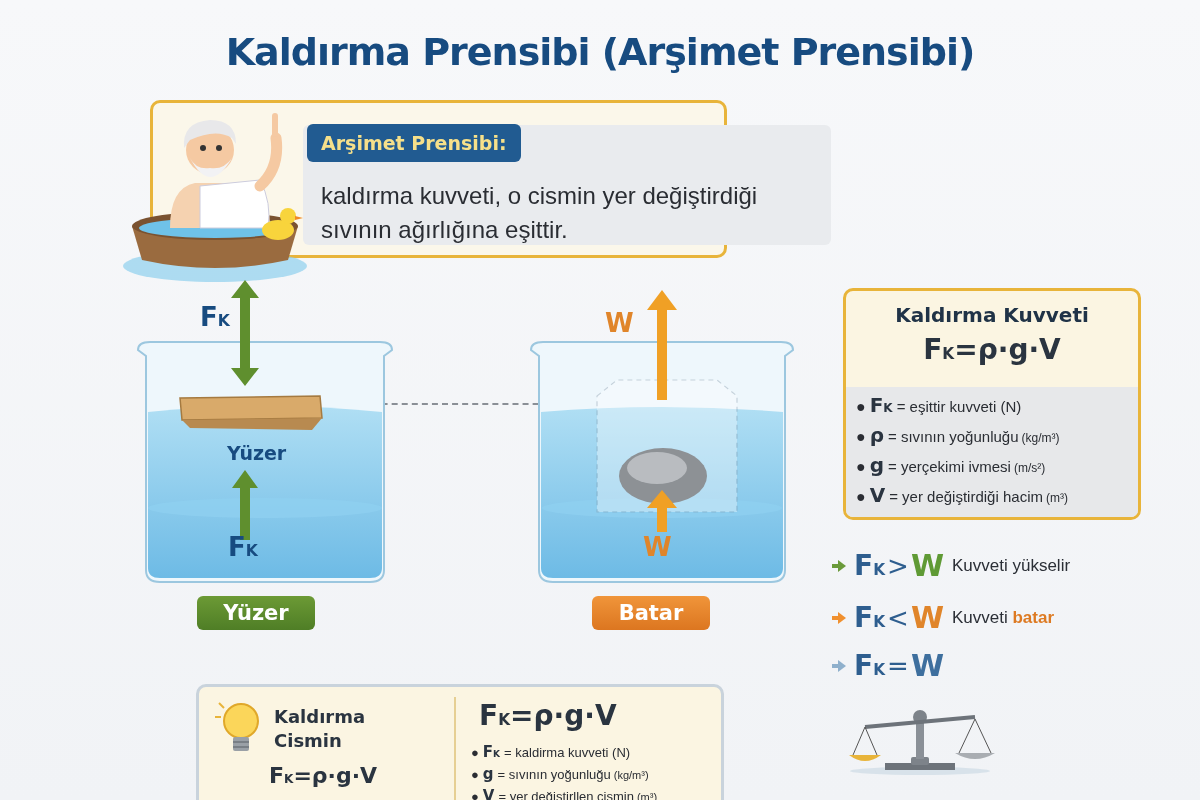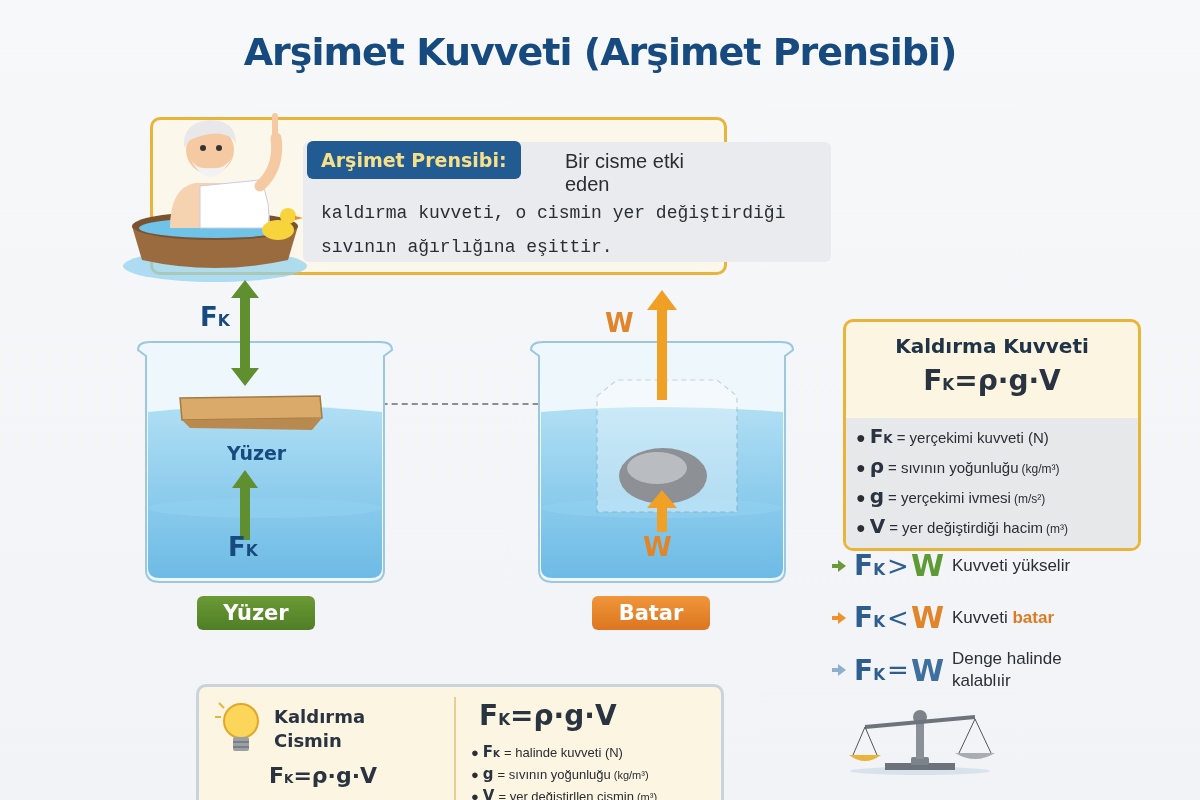--- a/index.html
+++ b/index.html
@@ -15,37 +15,36 @@
     text-align: center;
     font-family: "DejaVu Sans", sans-serif;
     font-weight: bold; font-size: 38px;
     color: #174b80; letter-spacing: -1px;
   }
   
   .principle {
     position: absolute; left: 150px; top: 100px; width: 577px; height: 158px;
     border: 3px solid #e8b43a; border-radius: 10px;
     background: #fbf7ea;
-    margin-top: 17px;
   }
   .principle-inner {
     position: absolute; left: 150px; top: 22px; width: 528px; height: 120px;
     background: #e9ebee; border-radius: 6px;
   }
   .principle-label {
     position: absolute; left: 154px; top: 21px;
     background: #215b91; color: #f6e08a;
     font-family: "DejaVu Sans", sans-serif; font-weight: bold; font-size: 19px;
     padding: 8px 14px; border-radius: 6px;
   }
   .principle-text1 {
     position: absolute; left: 412px; top: 30px; font-size: 20px; color: #2a2d33;
   }
   .principle-text2 {
-    position: absolute; left: 168px; top: 76px; font-size: 18px; color: #2a2d33; line-height: 34px; width: 500px; font-family: Liberation Mono, monospace;
+    position: absolute; left: 168px; top: 76px; font-size: 24px; color: #2a2d33; line-height: 34px; width: 500px;
   }
   .archimedes { position: absolute; left: 120px; top: 108px; width: 190px; height: 180px; }
 
   
   .beaker { position: absolute; }
   .beaker-svg { position: absolute; left: 0; top: 0; }
   .flabel {
     position: absolute; font-family: "DejaVu Sans", sans-serif; font-weight: bold; color: #174b80;
   }
   .flabel small { font-size: 60%; }
@@ -58,21 +57,21 @@
   .badge.green { background: linear-gradient(#6c9a35, #4f7e26); }
   .badge.orange { background: linear-gradient(#f0953a, #dc7620); }
   .dashed-line {
     position: absolute; left: 150px; top: 403px; width: 590px; height: 0;
     border-top: 2px dashed #8a8f96;
   }
 
   
   .formula-box {
     position: absolute; left: 843px; top: 288px; width: 298px; height: 232px;
-    border: 3px solid #e8b43a; border-radius: 10px; background: #fbf5e2; overflow: hidden; margin-top: 31px;
+    border: 3px solid #e8b43a; border-radius: 10px; background: #fbf5e2; overflow: hidden;
   }
   .fb-title {
     position: absolute; left: 0; right: 0; top: 12px; text-align: center;
     font-family: "DejaVu Sans", sans-serif; font-weight: bold; font-size: 20px; color: #203347;
   }
   .fb-formula {
     position: absolute; left: 0; right: 0; top: 42px; text-align: center;
     font-family: "DejaVu Sans", sans-serif; font-weight: bold; font-size: 28px; color: #2a3440;
   }
   .fb-formula small { font-size: 55%; }
@@ -111,26 +110,25 @@
   .sum-row .dot { font-size: 13px; margin-right: 4px; }
   .sum-row .sym { font-family: "DejaVu Sans", sans-serif; font-weight: bold; font-size: 15px; color: #2a3440; margin-right: 4px; }
   .sum-row .sym small { font-size: 60%; }
   .sum-row .unit { font-size: 11px; margin-left: 3px; }
   .bulb { position: absolute; left: 12px; top: 10px; width: 52px; height: 62px; }
   .scale { position: absolute; left: 845px; top: 705px; width: 150px; height: 70px; }
 </style>
 </head>
 <body>
 
-<div class="title">Arşimet Kuvveti (Arşimet Prensibi)</div>
+<div class="title">Kaldırma Prensibi (Arşimet Prensibi)</div>
 
 <div class="principle">
   <div class="principle-inner"></div>
   <div class="principle-label">Arşimet Prensibi:</div>
-  <div class="principle-text1">Bir cisme etki eden</div>
   <div class="principle-text2">kaldırma kuvveti, o cismin yer değiştirdiği sıvının ağırlığına eşittir.</div>
 </div>
 <svg class="archimedes" viewBox="0 0 190 180" style="top:108px;left:120px;">
   <ellipse cx="95" cy="158" rx="92" ry="16" fill="#8fd0ee" opacity="0.7"></ellipse>
 
   <path d="M12 118 L22 152 Q95 168 168 152 L178 118 Z" fill="#9a6b3f"></path>
   <ellipse cx="95" cy="118" rx="83" ry="14" fill="#7a5230"></ellipse>
   <ellipse cx="95" cy="120" rx="76" ry="10" fill="#6fc2e8"></ellipse>
 
   <path d="M50 120 Q50 80 75 75 L130 75 Q150 85 150 120 Z" fill="#f5d2b0"></path>
@@ -212,21 +210,21 @@
 
 <div class="formula-box">
   <div class="fb-title">Kaldırma Kuvveti</div>
   <div class="fb-formula">
     <span>F</span><small>K</small><span>=ρ·g·V</span>
   </div>
   <div class="fb-list">
     <div class="fb-row">
       <span class="dot">●</span>
         <span class="sym"><span>F</span><small>K</small></span>
-      <span>= yerçekimi kuvveti (N)</span>
+      <span>= eşittir kuvveti (N)</span>
         <span class="unit"></span>
     </div>
     <div class="fb-row">
       <span class="dot">●</span>
         <span class="sym">ρ</span>
       <span>= sıvının yoğunluğu</span>
         <span class="unit">(kg/m³)</span>
     </div>
     <div class="fb-row">
       <span class="dot">●</span>
@@ -255,21 +253,20 @@
   <span class="fk"><span>F</span><small>K</small></span>
   <span class="op">&lt;</span>
   <span class="w" style="color:#e0852a;">W</span>
   <span class="desc"><span>Kuvveti </span><b>batar</b></span>
 </div>
 <div class="cmp" style="top:648px;">
   <span class="arr" style="color:#8fb0cc;border-left-color:#8fb0cc;"></span>
   <span class="fk"><span>F</span><small>K</small></span>
   <span class="op">=</span>
   <span class="w" style="color:#3e6f9e;">W</span>
-  <span class="desc" style="width:120px;white-space:normal;">Denge halinde kalablıir</span>
 </div>
 
 <svg class="scale" viewBox="0 0 150 70">
   <ellipse cx="75" cy="66" rx="70" ry="4" fill="#d8e2ea"></ellipse>
   <rect x="40" y="58" width="70" height="7" fill="#6d737a"></rect>
   <rect x="66" y="52" width="18" height="8" rx="2" fill="#7d838a"></rect>
   <rect x="71" y="14" width="8" height="40" fill="#8a9097"></rect>
   <circle cx="75" cy="12" r="7" fill="#7d838a"></circle>
   <line x1="20" y1="22" x2="130" y2="12" stroke="#6d737a" stroke-width="4"></line>
   <line x1="20" y1="22" x2="8" y2="50" stroke="#555" stroke-width="1"></line>
@@ -297,21 +294,21 @@
     <span>F</span><small>K</small><span>=ρ·g·V</span>
   </div>
   <div class="sum-divider"></div>
   <div class="sum-formula-right">
     <span>F</span><small>K</small><span>=ρ·g·V</span>
   </div>
   <div class="sum-list">
     <div class="sum-row">
       <span class="dot">●</span>
         <span class="sym"><span>F</span><small>K</small></span>
-      <span>= halinde kuvveti (N)</span>
+      <span>= kaldirma kuvveti (N)</span>
         <span class="unit"></span>
     </div>
     <div class="sum-row">
       <span class="dot">●</span>
         <span class="sym">g</span>
       <span>= sıvının yoğunluğu</span>
         <span class="unit">(kg/m³)</span>
     </div>
     <div class="sum-row">
       <span class="dot">●</span>

